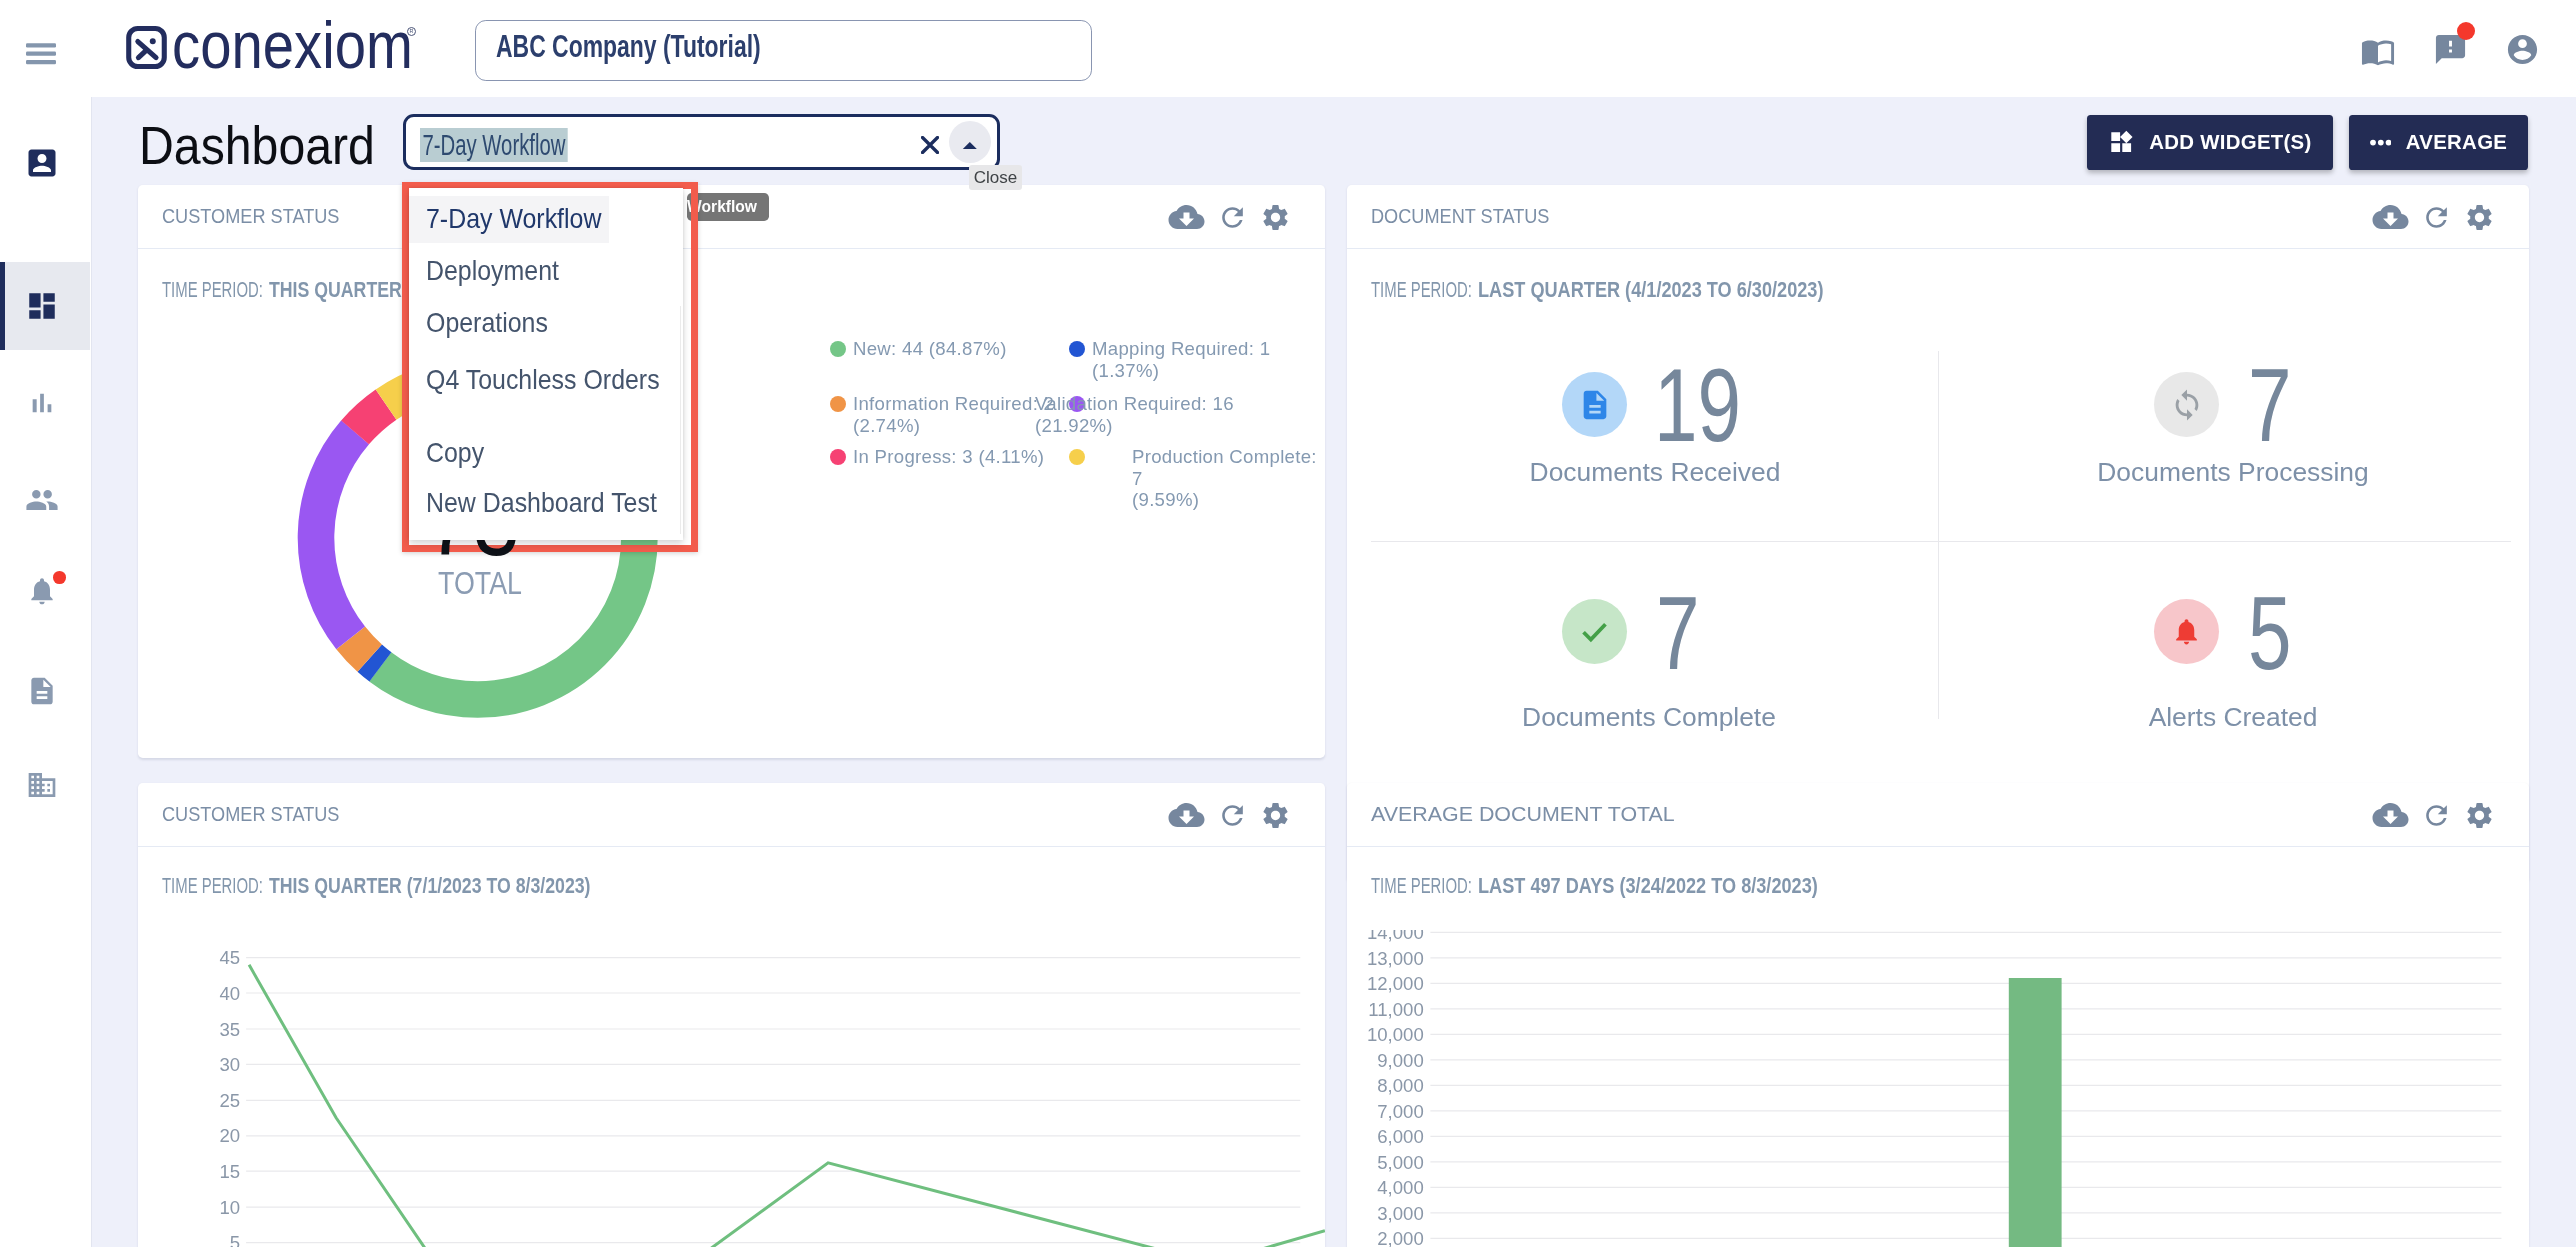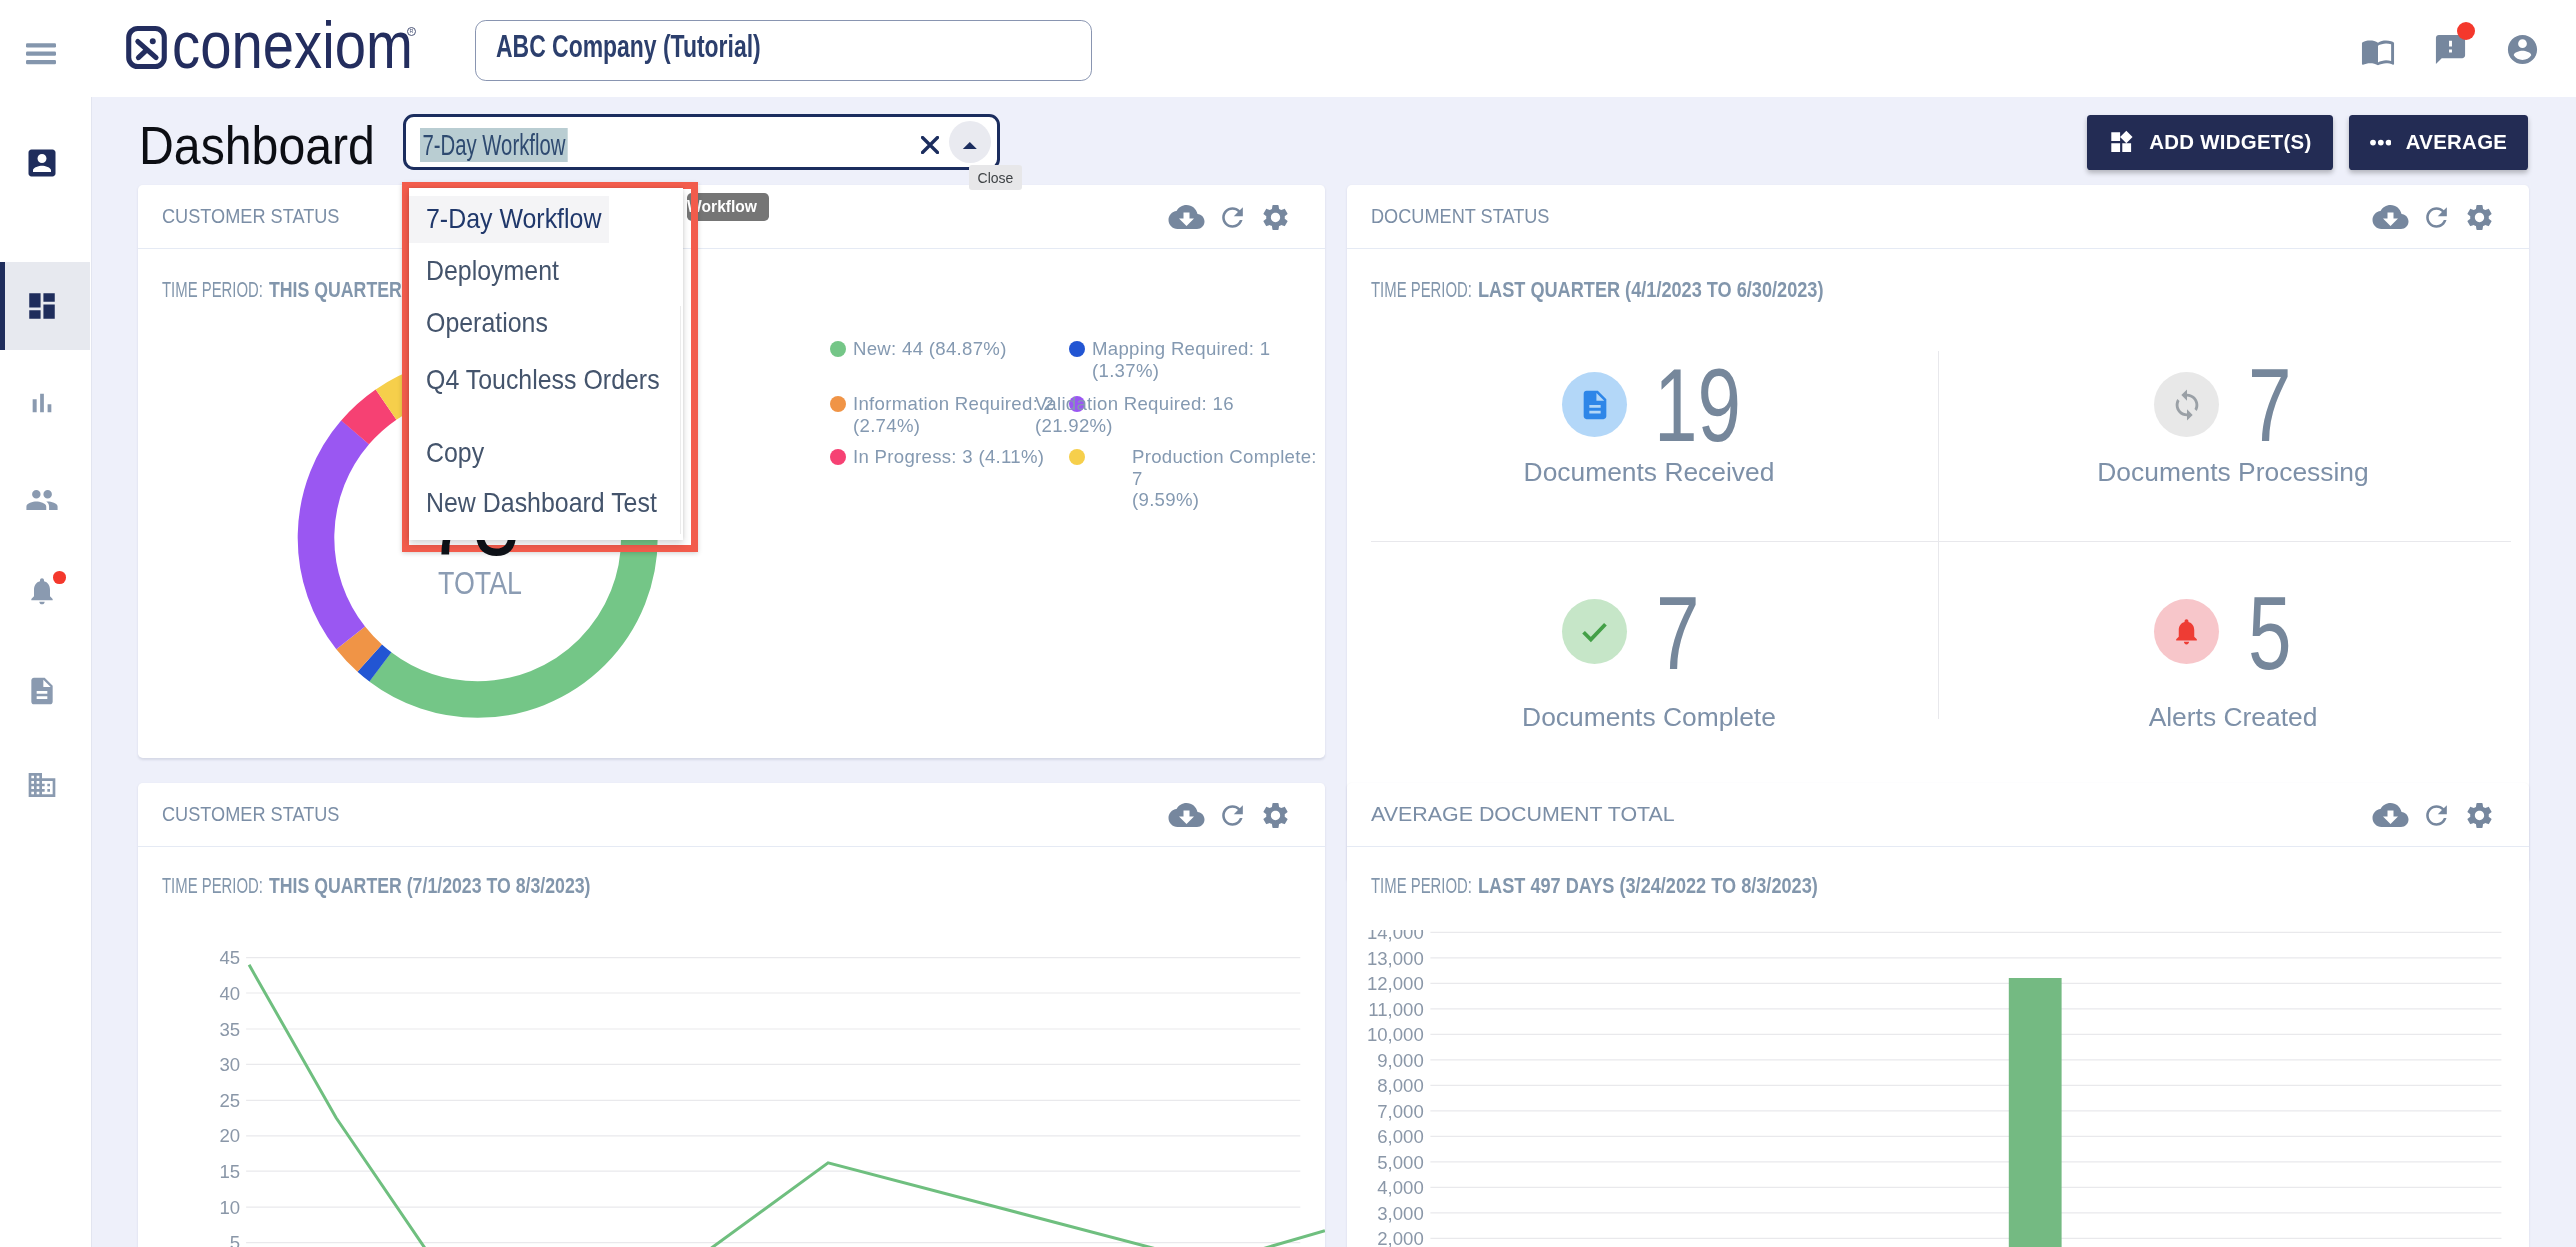--- a/index.html
+++ b/index.html
@@ -55,21 +55,21 @@
   #chip { left:687px; top:193px; width:82px; height:28px; background:#757575; border-radius:4.8px; z-index:30;
           color:#fff; font-size:15.6px; font-weight:bold; display:flex; align-items:center; justify-content:flex-end; padding-right:12px; white-space:nowrap; }
   #redbox { left:402px; top:182px; width:296px; height:370px; border:7.2px solid #f25c4c; z-index:40; box-shadow:0 1.8px 4.8px rgba(0,0,0,.18); }
   #bignum { left:398px; top:469px; width:150px; text-align:center; font-size:102px; line-height:1; color:#0d1117; z-index:45; transform:scaleX(.82); transform-origin:50% 0; }
   #panel { left:409px; top:188px; width:274px; height:352px; background:#fff; z-index:50;
            box-shadow:0 3.6px 7.2px rgba(0,0,0,.16), 0 -1.2px 3px rgba(0,0,0,.10); }
   #panel .item { position:absolute; left:0; width:200px; height:54px; display:flex; align-items:center; padding-left:17.4px;
                  font-size:28px; color:#44546c; white-space:nowrap; }
   #panel .item span { display:inline-block; transform:scaleX(.89); transform-origin:0 50%; }
   #closetip { left:969px; top:165px; width:53px; height:25px; background:#e7e7e9; border-radius:3px; z-index:60;
-              color:#3f4346; font-size:14px; display:flex; align-items:center; justify-content:center; }
+              color:#3f4346; font-size:17px; display:flex; align-items:center; justify-content:center; }
 </style>
 </head>
 <body>
 <div class="abs" id="topbar"></div>
 <div class="abs" id="sideborder"></div>
 <div class="abs" id="sidebar">
 
   <svg class="abs" style="left:26.4px; top:42px;" width="30" height="24" viewBox="0 0 50 40">
     <rect x="0" y="2" width="50" height="7" rx="2" fill="#8496ad"></rect>
     <rect x="0" y="16" width="50" height="7" rx="2" fill="#8496ad"></rect>
@@ -204,21 +204,21 @@
   <div class="tp" style="top:92px;"><span class="r">TIME PERIOD:</span><b style="transform:scaleX(.84);">LAST QUARTER (4/1/2023 TO 6/30/2023)</b></div>
   <div class="abs" style="left:591px; top:166px; width:1.2px; height:368px; background:#e8e8ec;"></div>
   <div class="abs" style="left:24px; top:356px; width:1140px; height:1.2px; background:#e8e8ec;"></div>
 
   <div class="statcirc" style="left:215px; top:187px; background:#b3d7f8;">
     <svg width="34" height="34" viewBox="0 0 24 24" fill="#2e86e8">
         <path d="M14 2H6c-1.1 0-1.99.9-1.99 2L4 20c0 1.1.89 2 1.99 2H18c1.1 0 2-.9 2-2V8l-6-6zm2 16H8v-2h8v2zm0-4H8v-2h8v2zm-3-5V3.5L18.5 9H13z"></path>
       </svg>
   </div>
   <div class="statnum" style="left:307px; top:169px;">19</div>
-  <div class="statlbl" style="left:122px; top:272px;">Documents Received</div>
+  <div class="statlbl" style="left:128px; top:272px;">Documents Received</div>
 
   <div class="statcirc" style="left:807px; top:187px; background:#e8e8e8;">
     <svg width="34" height="34" viewBox="0 0 24 24" fill="#9aa0a6">
         <path d="M12 4V1L8 5l4 4V6c3.31 0 6 2.69 6 6 0 1.01-.25 1.97-.7 2.8l1.46 1.46C19.54 15.03 20 13.57 20 12c0-4.42-3.58-8-8-8zm0 14c-3.31 0-6-2.69-6-6 0-1.01.25-1.97.7-2.8L5.24 7.74C4.46 8.97 4 10.43 4 12c0 4.42 3.58 8 8 8v3l4-4-4-4v3z"></path>
       </svg>
   </div>
   <div class="statnum" style="left:901px; top:169px;">7</div>
   <div class="statlbl" style="left:706px; top:272px;">Documents Processing</div>
 
   <div class="statcirc" style="left:215px; top:414px; background:#c6e6c8;">

